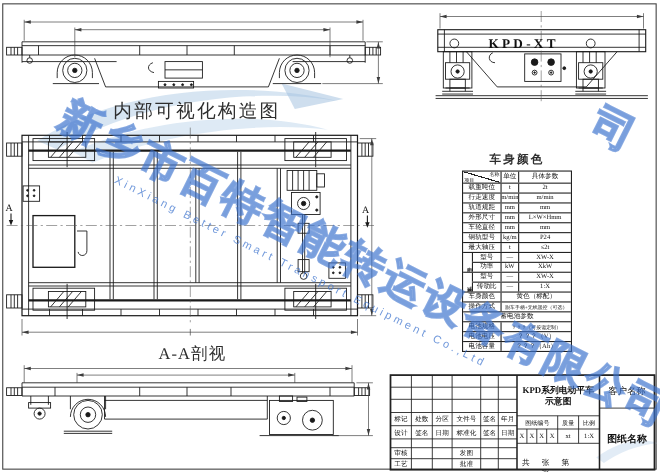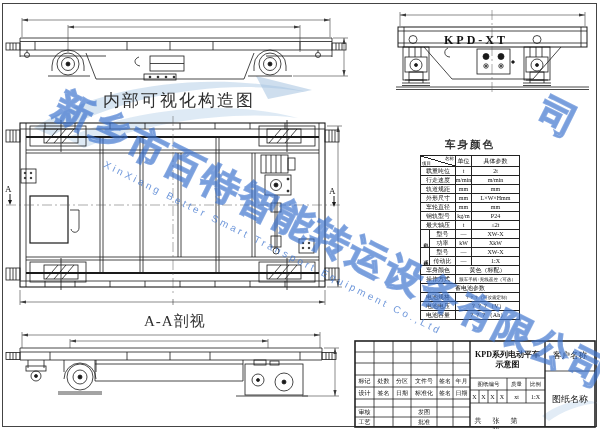--- a/index.html
+++ b/index.html
@@ -386,21 +386,21 @@
 <div class="tbt" style="left:507px;top:378px;width:19px;height:12px;font-size:5.5px">质量</div>
 <div class="tbt" style="left:526px;top:378px;width:19px;height:12px;font-size:5.5px">比例</div>
 <div class="tbt" style="left:470px;top:390px;width:9px;height:13px">X</div>
 <div class="tbt" style="left:479px;top:390px;width:9px;height:13px">X</div>
 <div class="tbt" style="left:488px;top:390px;width:9px;height:13px">X</div>
 <div class="tbt" style="left:497px;top:390px;width:10px;height:13px">X</div>
 <div class="tbt" style="left:507px;top:390px;width:19px;height:13px">xt</div>
 <div class="tbt" style="left:526px;top:390px;width:19px;height:13px">1:X</div>
 <div class="tbt" style="left:470px;top:414px;width:54px;height:24px;font-size:7px;letter-spacing:2px">共　张　第　张</div>
 <div class="tbt" style="left:545px;top:341px;width:50px;height:30px;font-size:8.5px;font-weight:normal">客户名称</div>
-<div class="tbt" style="left:545px;top:371px;width:50px;height:56px;font-size:9px;font-weight:normal">图纸名称</div>
+<div class="tbt" style="left:545px;top:371px;width:50px;height:56px;font-size:9px;font-weight:bold">图纸名称</div>
 
 <div class="wm" style="left:68px;top:80px">
   <div class="wm-cn">新乡市百特智能转运设备有限公司</div>
   <div class="wm-en">XinXiang Better Smart Transport Equipment Co.,Ltd</div>
 </div>
 <div class="wm" style="left:552px;top:86px">
   <span class="wm-cn">司</span>
 </div>
 
 </body></html>

